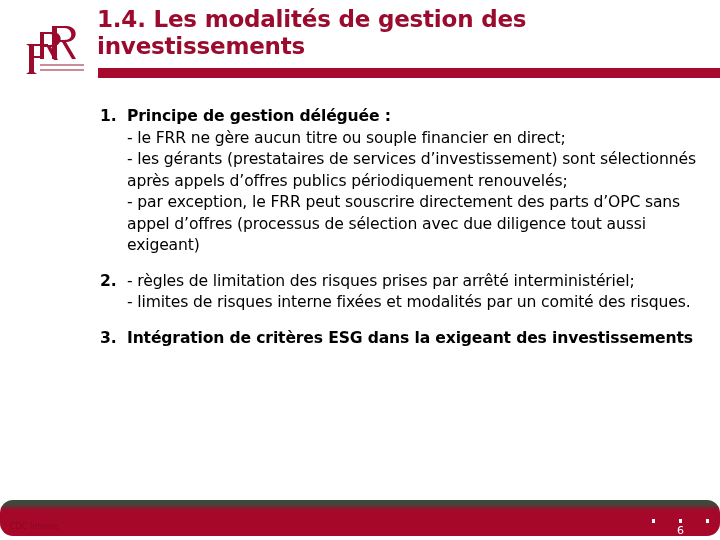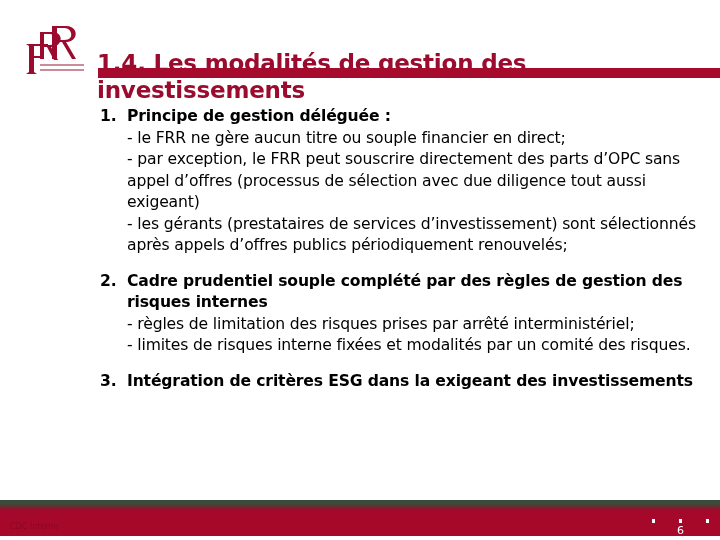--- a/index.html
+++ b/index.html
@@ -9,40 +9,41 @@
     font-family: "DejaVu Sans", sans-serif;
   }
   .logo {
     position: absolute; left: 22px; top: 26px; width: 64px; height: 54px;
   }
   .logo svg { display: block; }
   .title {
     position: absolute; left: 97px; top: 6px; width: 600px;
     font-family: "DejaVu Sans", sans-serif;
     font-weight: bold; font-size: 23px; line-height: 27px;
-    color: #9b0b2e; letter-spacing: -0.2px; margin-top: 44px;
+    color: #9b0b2e; letter-spacing: -0.2px;
   }
   .title-rule {
     position: absolute; left: 98px; top: 68px; width: 622px; height: 10px;
     background: #a60a2c;
   }
   .content {
     position: absolute; left: 100px; top: 106px; width: 600px;
     font-size: 15.6px; line-height: 21.5px; color: #000;
     letter-spacing: -0.15px;
   }
   .item { display: flex; }
   .item + .item { margin-top: 14px; }
   .num { width: 27px; flex: 0 0 27px; font-weight: bold; }
   .body { flex: 1; }
   .heading { font-weight: bold; }
   .sub { display: block; }
   .footer {
     position: absolute; left: 0; top: 500px; width: 720px; height: 36px;
     background: linear-gradient(to bottom, #3b4a3a 0px, #3b4a3a 4px, #a4082b 10px, #a8082a 100%);
+    border-radius: 13px;
   }
   .footer-label {
     position: absolute; left: 10px; top: 22px;
     font-size: 8px; color: #8e0722;
   }
   .dot {
     position: absolute; top: 19px; width: 3px; height: 4px; background: #ffffff;
   }
   .page-num {
     position: absolute; left: 677px; top: 24px;
@@ -68,29 +69,28 @@
 
 <div class="title">1.4. Les modalités de gestion des investissements</div>
 <div class="title-rule"></div>
 
 <div class="content">
   <div class="item">
     <span class="num">1.</span>
     <div class="body">
       <span class="heading sub">Principe de gestion déléguée :</span>
       <span class="sub">- le FRR ne gère aucun titre ou souple financier en direct;</span>
+      <span class="sub">- les gérants (prestataires de services d’investissement) sont sélectionnés après appels d’offres publics périodiquement renouvelés;</span>
       <span class="sub">- par exception, le FRR peut souscrire directement des parts d’OPC sans appel d’offres (processus de sélection avec due diligence tout aussi exigeant)</span>
-      <span class="sub">- les gérants (prestataires de services d’investissement) sont sélectionnés après appels d’offres publics périodiquement renouvelés;</span>
     </div>
   </div>
 
   <div class="item">
     <span class="num">2.</span>
     <div class="body">
-      <span class="heading sub">Cadre prudentiel souple complété par des règles de gestion des risques internes</span>
       <span class="sub">- règles de limitation des risques prises par arrêté interministériel;</span>
       <span class="sub">- limites de risques interne fixées et modalités par un comité des risques.</span>
     </div>
   </div>
 
   <div class="item">
     <span class="num">3.</span>
     <div class="body">
       <span class="heading sub">Intégration de critères ESG dans la exigeant des investissements</span>
     </div>

